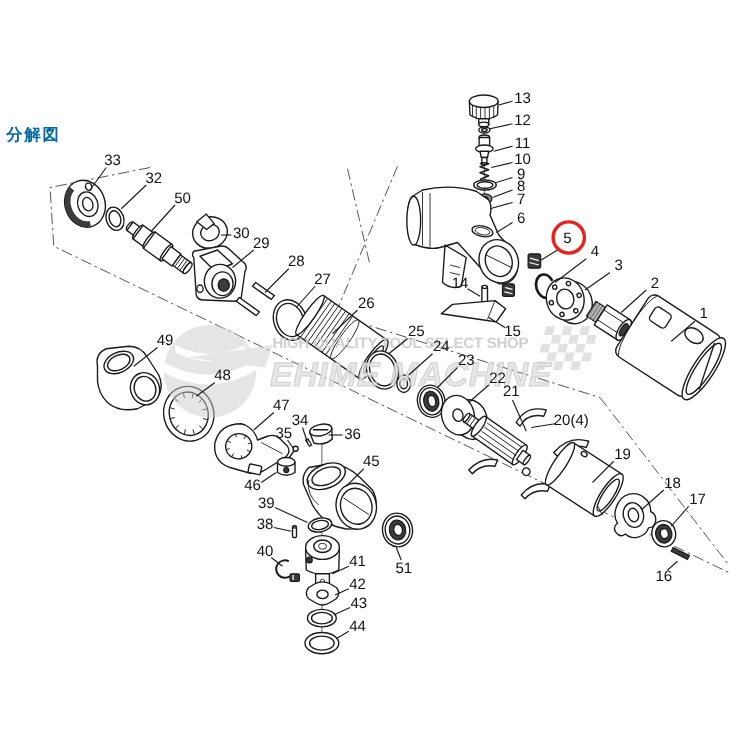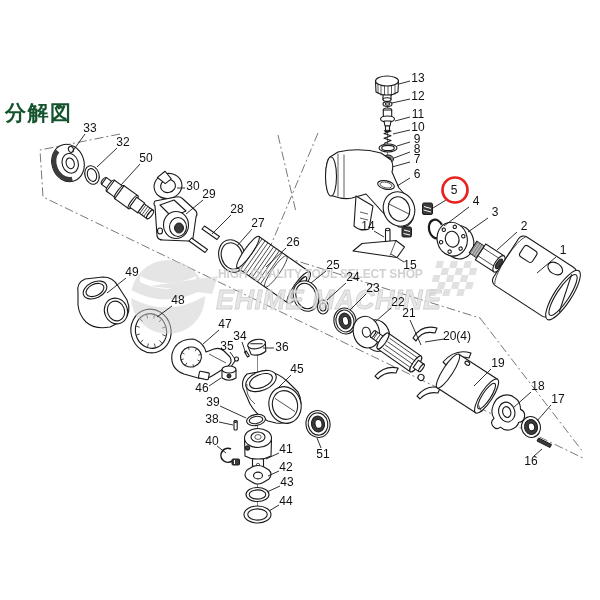--- a/index.html
+++ b/index.html
@@ -1,18 +1,18 @@
 <!DOCTYPE html>
 <html><head>
 <meta charset="utf-8">
 <style>
   html,body{margin:0;padding:0;background:#fff}
   .stage{position:relative;width:600px;height:600px;background:#fff;overflow:hidden;
          font-family:"Liberation Sans",sans-serif}
-  .title{position:absolute;left:5px;top:99px;font-size:21px;font-weight:bold;color:#14532d;
+  .title{position:absolute;left:5px;top:99px;font-size:13px;font-weight:bold;color:#0369a1;
          letter-spacing:1.5px;font-family:Liberation Mono, monospace}
   svg.diagram{position:absolute;left:0;top:0}
   .wh{fill:#fff;stroke:#1a1a1a;stroke-width:1.1;stroke-linejoin:round}
   .ln{fill:none;stroke:#1a1a1a;stroke-width:1.1;stroke-linejoin:round}
   .dk{fill:#3b3b3b;stroke:#1a1a1a;stroke-width:1}
   .gy{fill:#8a8a8a;stroke:#1a1a1a;stroke-width:1}
   .thin{stroke-width:.7}
   .cline{fill:none;stroke:#555;stroke-width:.8;stroke-dasharray:9 3 2 3}
   .axis{fill:none;stroke:#333;stroke-width:.6}
   .wmtx{fill:#cccccc}

